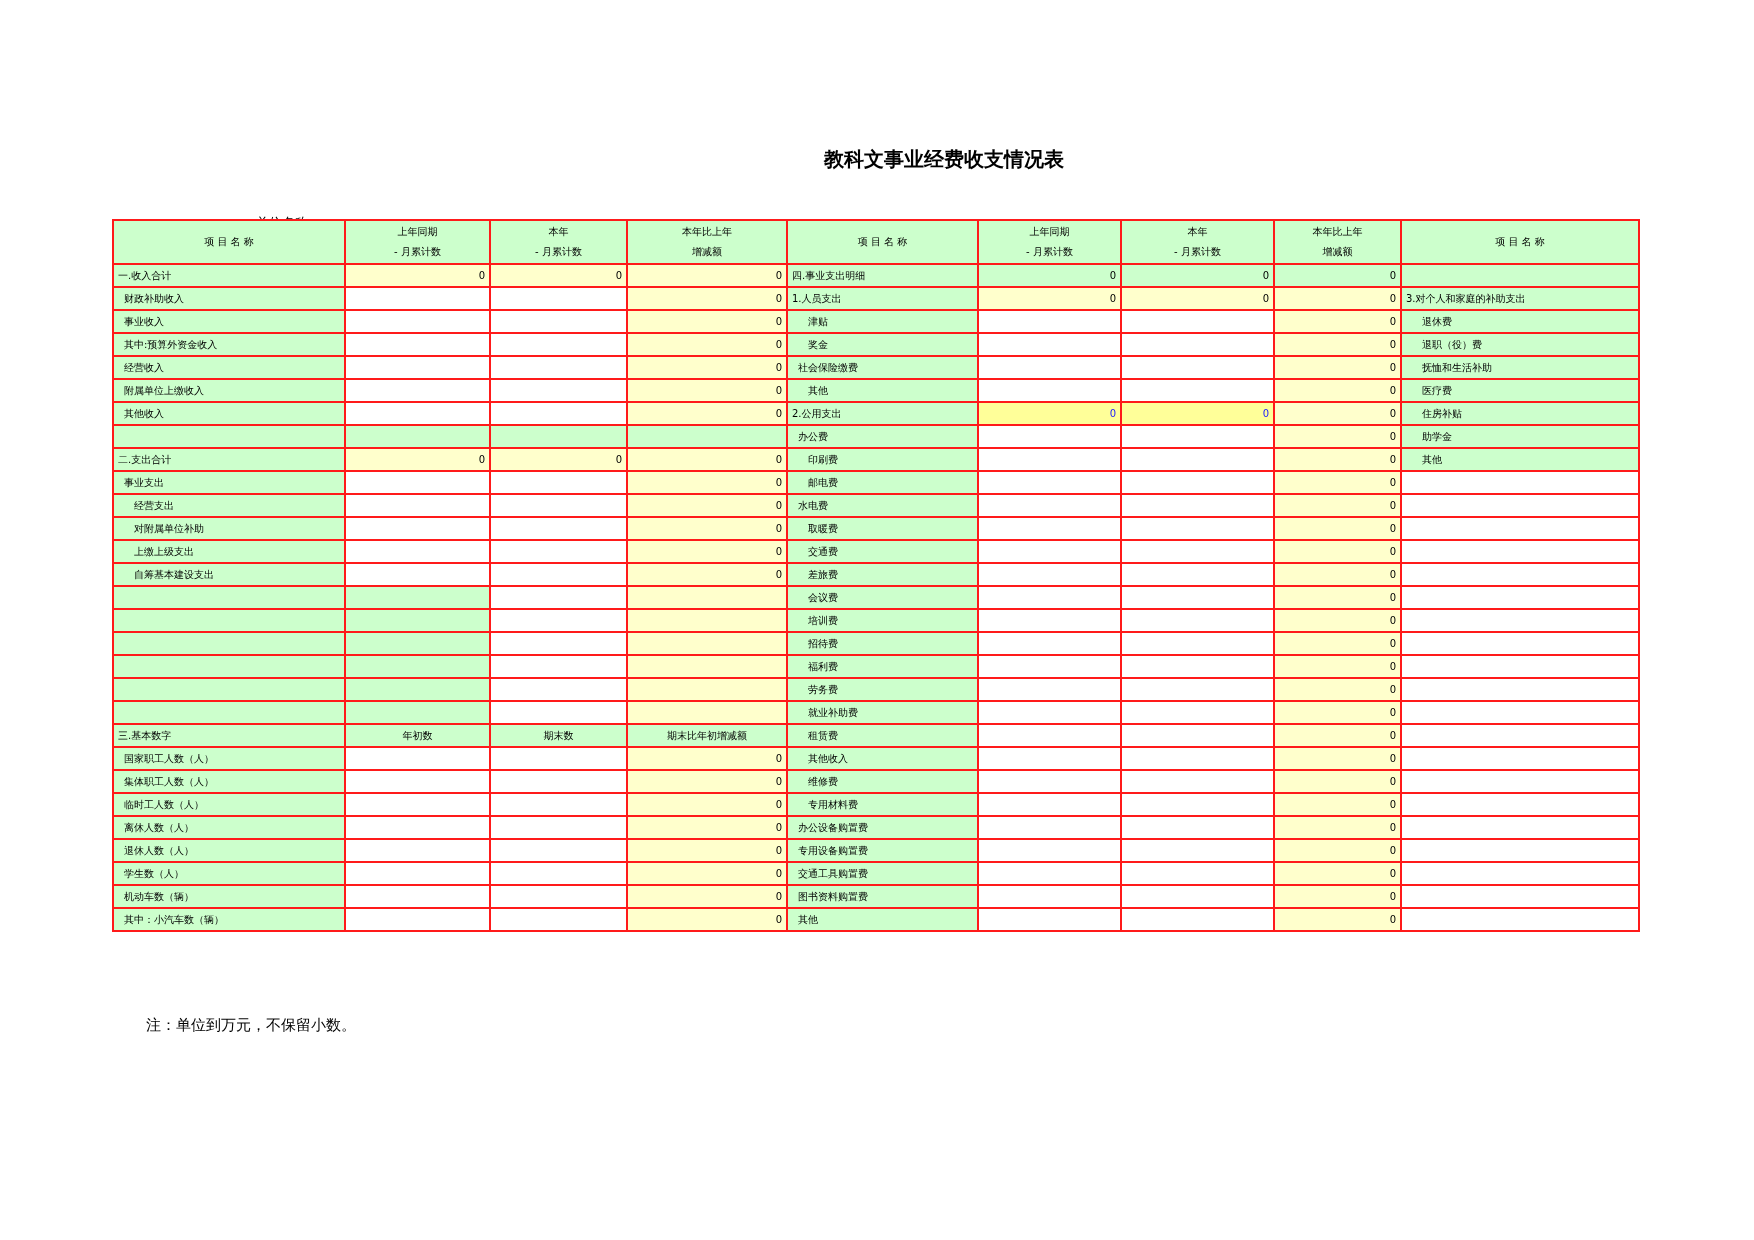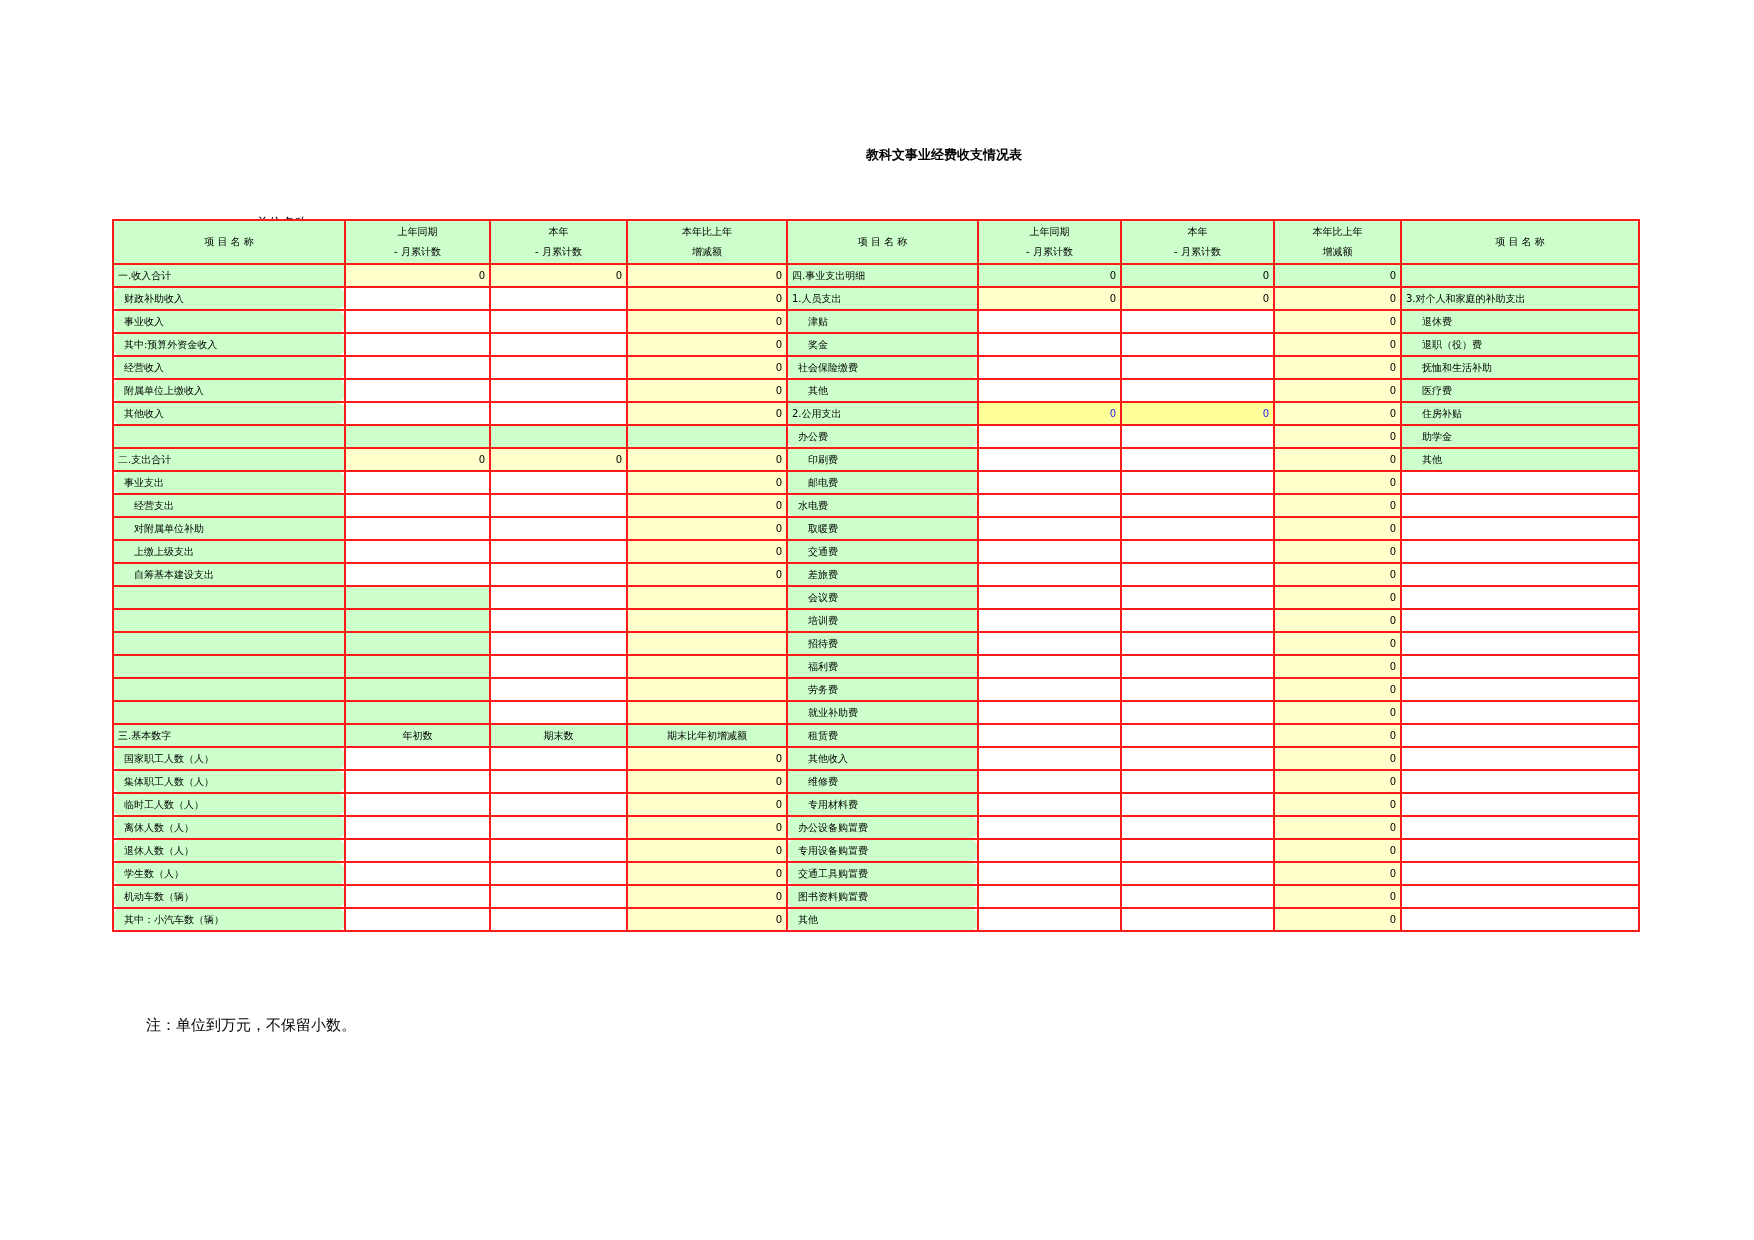--- a/index.html
+++ b/index.html
@@ -1,33 +1,33 @@
 <!DOCTYPE html>
 <html><head>
 <meta charset="utf-8">
 <style>
   html, body { margin:0; padding:0; background:#ffffff; }
   body { width:1754px; height:1240px; position:relative; overflow:hidden;
          font-family:"DejaVu Sans","Liberation Sans",sans-serif; color:#000; }
   .title { position:absolute; left:0; width:1458px; top:146px; text-align:center;
-           font-size:13px; font-weight:bold; padding-left:430px; box-sizing:border-box; }
+           font-size:20px; font-weight:bold; padding-left:430px; box-sizing:border-box; }
   .meta { position:absolute; left:256px; font-size:13px;margin-top:39px; }
   .meta.m1 { top:175px; } .meta.m2 { top:197px; }
   table.sheet { position:absolute; left:112px; top:219px; border-collapse:collapse;
                 table-layout:fixed; font-size:10px; }
   table.sheet td { border:2px solid #ff1a1a; height:21px; padding:0 4px; white-space:nowrap;
                    overflow:hidden; line-height:21px; }
   table.sheet tr.hdr td { height:42px; line-height:20px; text-align:center; }
   .g { background:#ccffcc; }
   .y { background:#ffffcc; }
   .w { background:#ffffff; }
   .hy { background:#ffff99; color:#1a1aff; }
   .num { text-align:right; }
   .ctr { text-align:center; }
-  .i1 { padding-left:10px !important;border-radius:9px; }
+  .i1 { padding-left:10px !important; }
   .i2 { padding-left:20px !important; }
   .note { position:absolute; left:146px; top:1016px; font-size:15px; }
 </style>
 </head>
 <body>
 
 <div class="title">教科文事业经费收支情况表</div>
 <div class="meta m1">单位名称：</div>
 <div class="meta m2">预算科目：</div>
 

